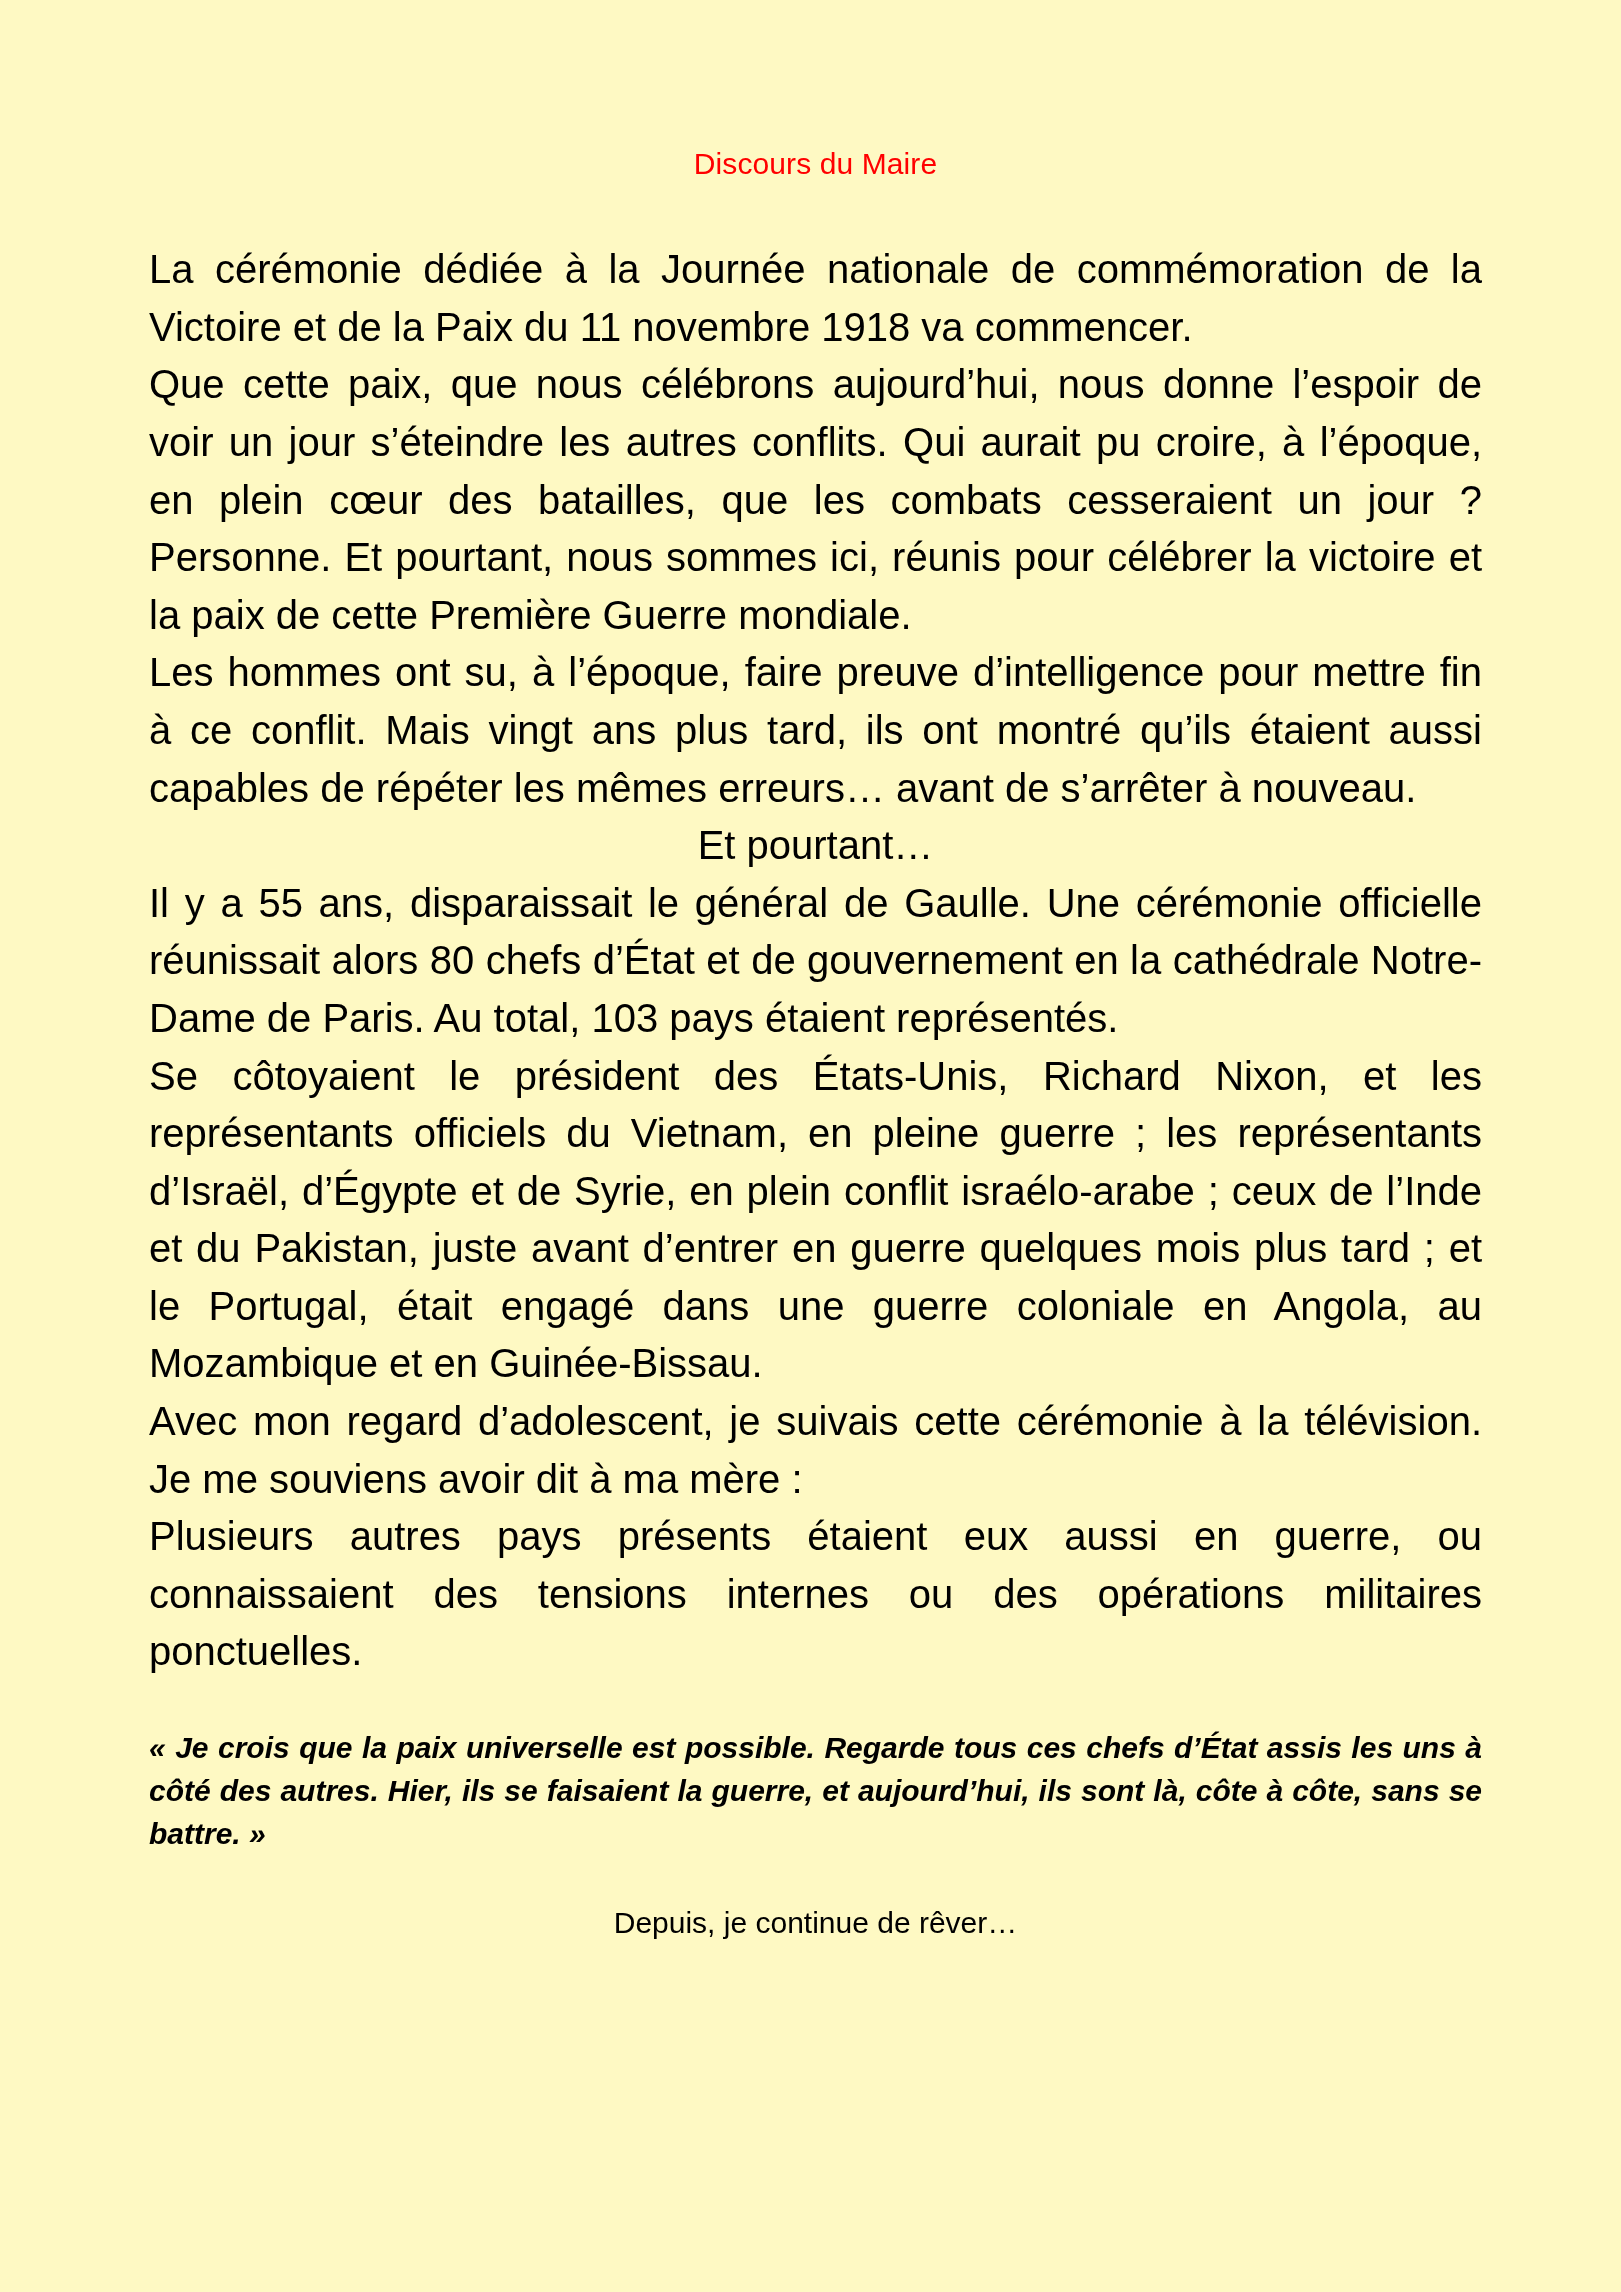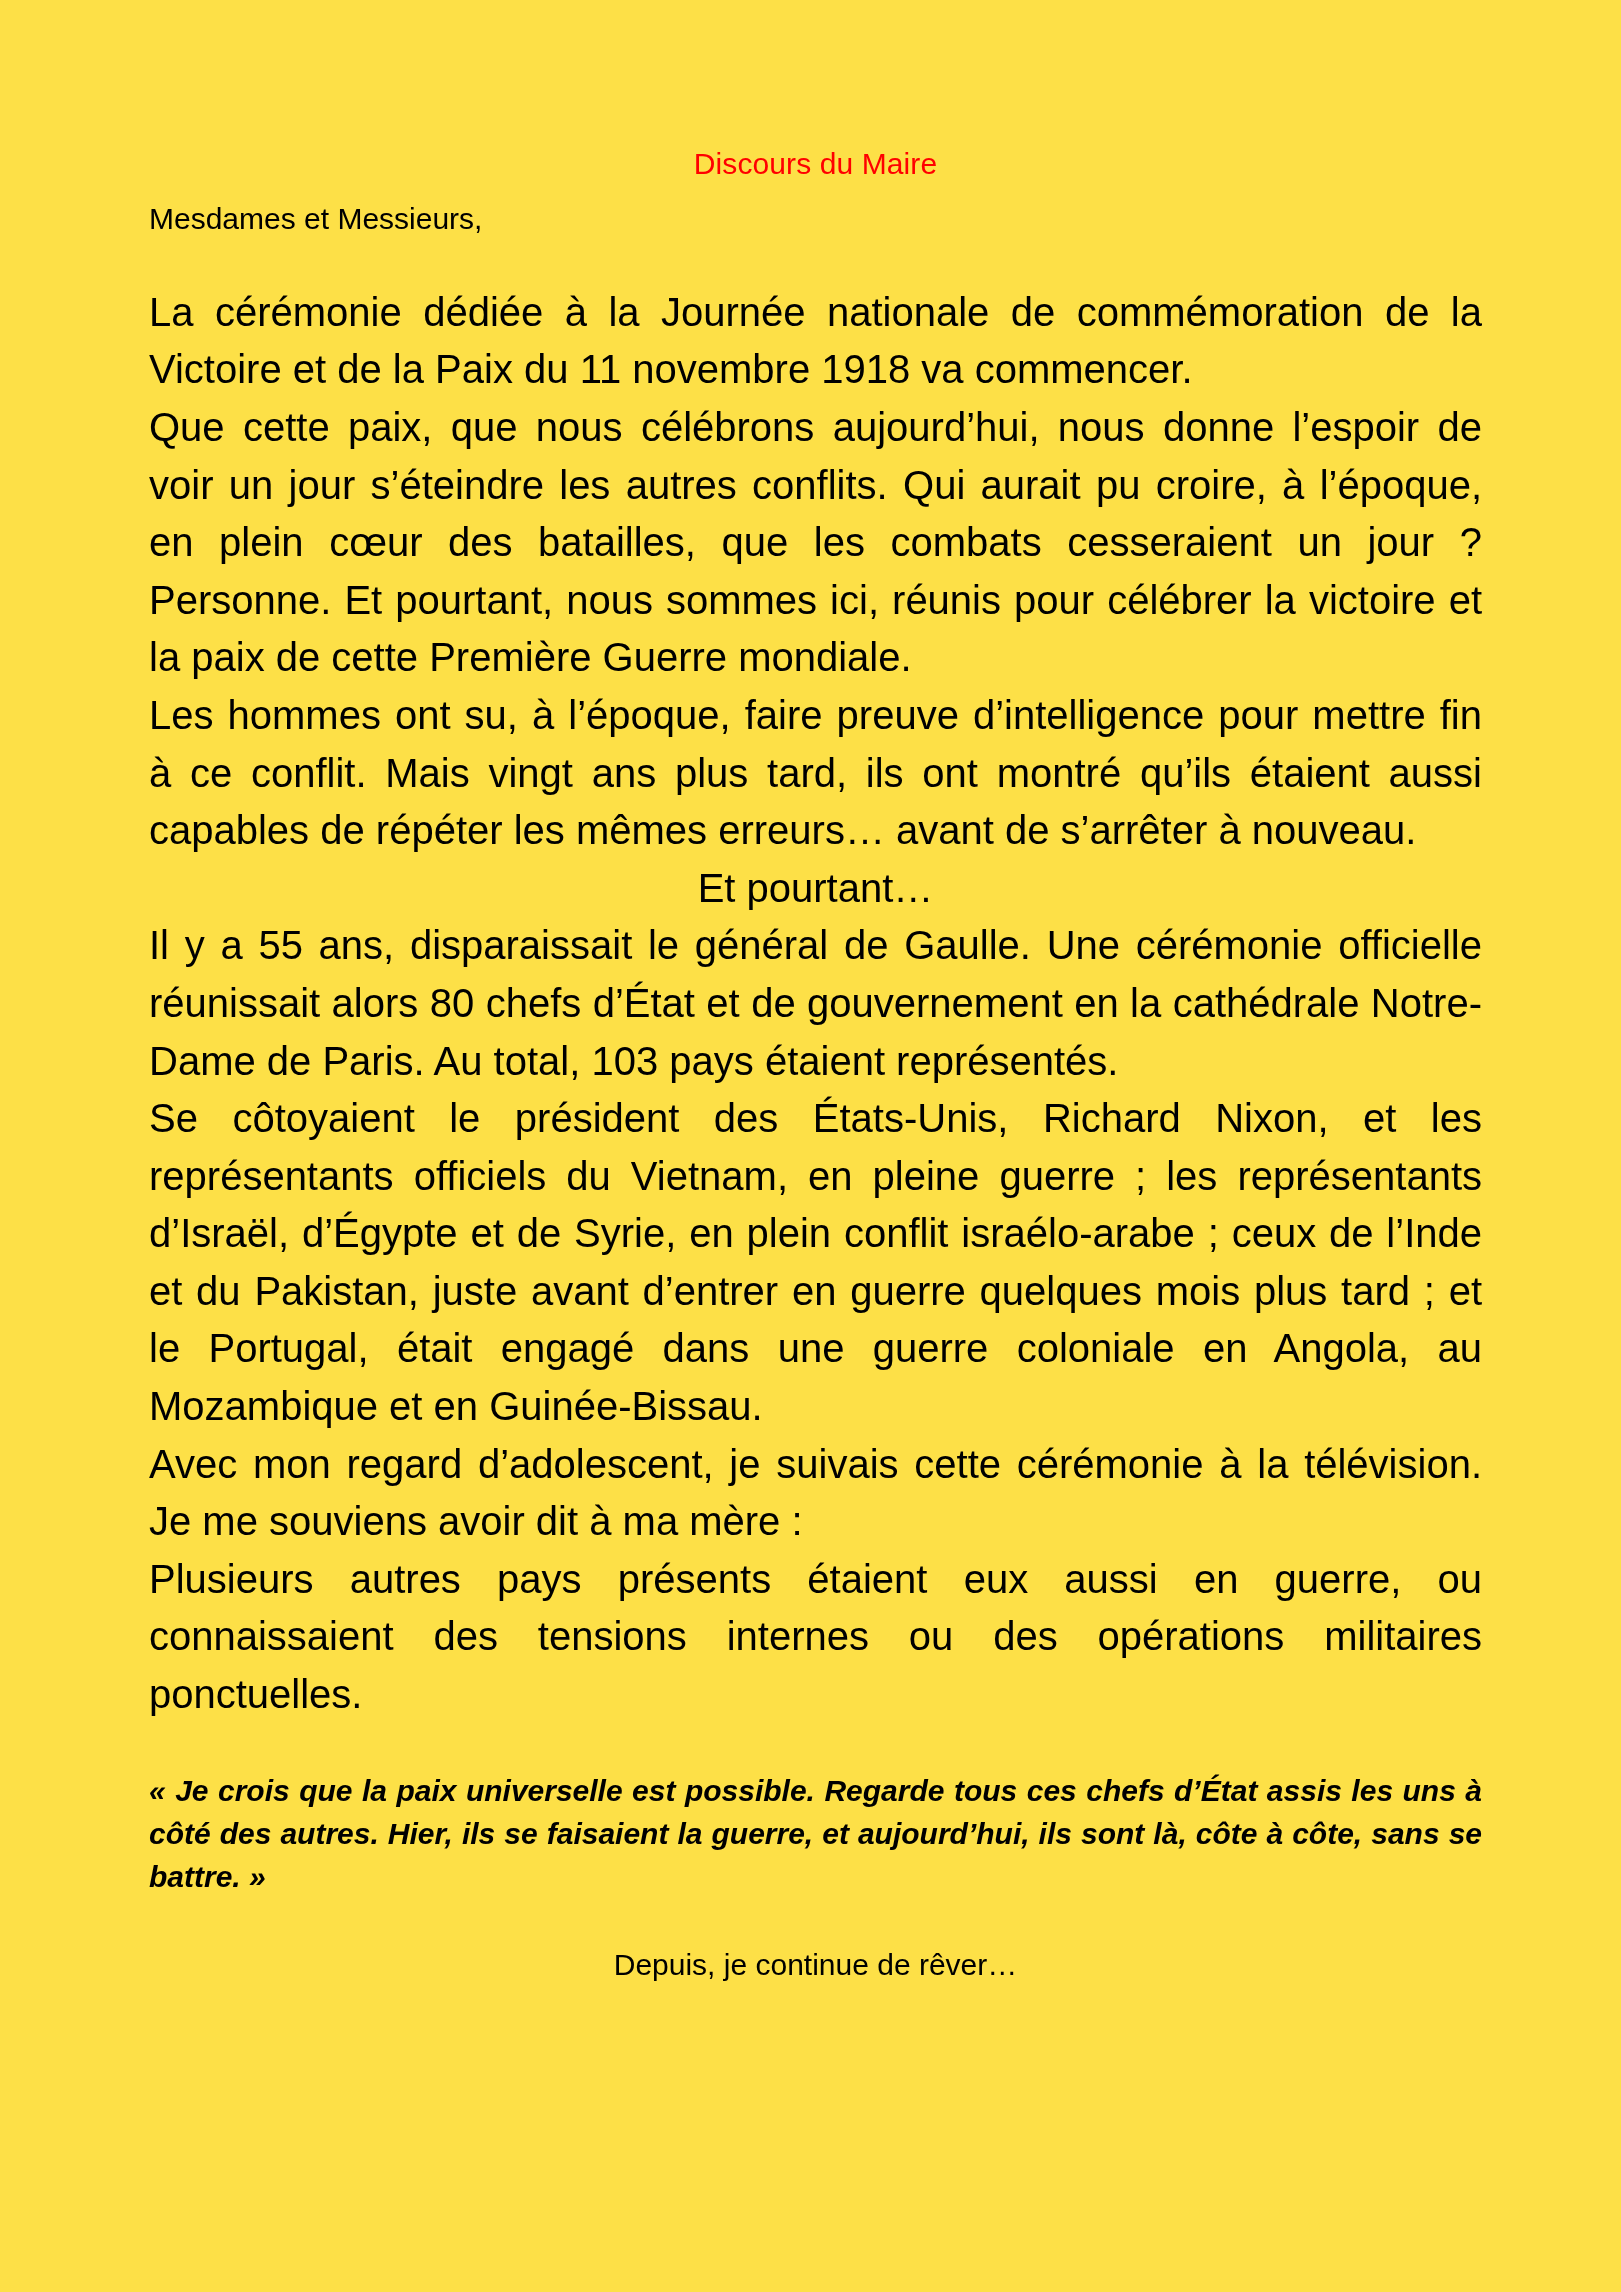--- a/index.html
+++ b/index.html
@@ -15,21 +15,21 @@
     color: #000000;
     -webkit-font-smoothing: antialiased;
   }
 
   .page {
     position: relative;
     width: 1621px;
     height: 2293px;
     box-sizing: border-box;
     padding: 0;
-    background: #fde047;
+    background: #fef9c3;
     overflow: hidden;
   }
 
   .content {
     position: absolute;
     left: 149px;
     top: 147px;
     width: 1333px;
   }
 
@@ -88,21 +88,20 @@
   .gap-md { height: 45px; }
 </style>
 </head>
 <body>
 
 <div class="page">
   <div class="content">
 
     <div class="doc-title">Discours du Maire</div>
 
-    <div class="salutation">Mesdames et Messieurs,</div>
 
     <div class="spacer-line"></div>
 
     <p class="body-par">La cérémonie dédiée à la Journée nationale de commémoration de la Victoire et de la Paix du 11 novembre 1918 va commencer.</p>
 
     <p class="body-par">Que cette paix, que nous célébrons aujourd’hui, nous donne l’espoir de voir un jour s’éteindre les autres conflits. Qui aurait pu croire, à l’époque, en plein cœur des batailles, que les combats cesseraient un jour ? Personne. Et pourtant, nous sommes ici, réunis pour célébrer la victoire et la paix de cette Première Guerre mondiale.</p>
 
     <p class="body-par">Les hommes ont su, à l’époque, faire preuve d’intelligence pour mettre fin à ce conflit. Mais vingt ans plus tard, ils ont montré qu’ils étaient aussi capables de répéter les mêmes erreurs… avant de s’arrêter à nouveau.</p>
 
 

